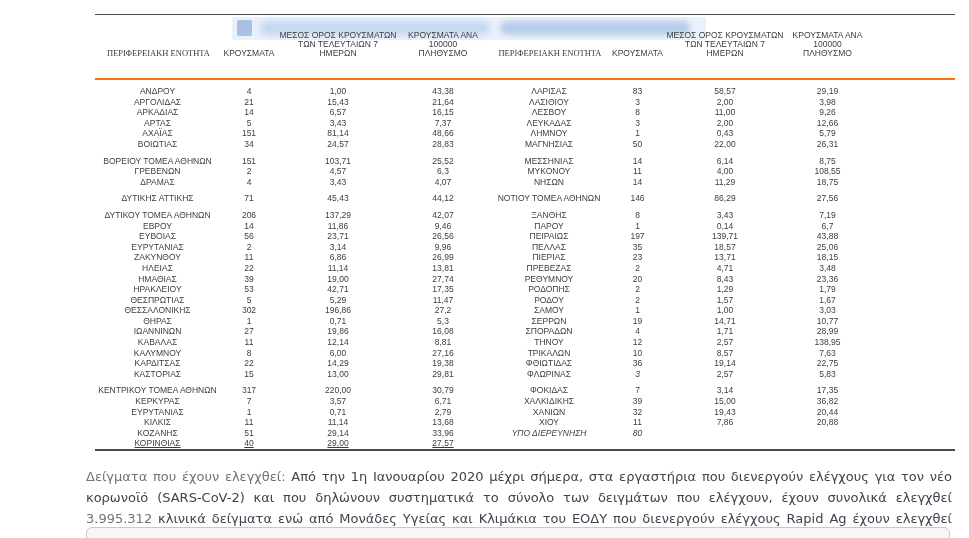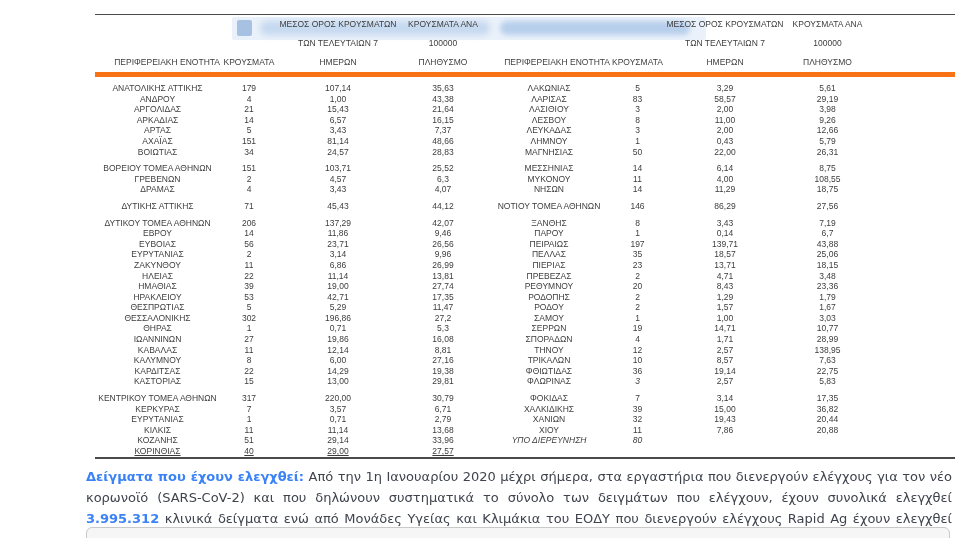--- a/index.html
+++ b/index.html
@@ -12,33 +12,33 @@
              background:rgba(154,184,220,0.85);border-radius:2px;}
   .watermark .wm-smudge1{position:absolute;left:28px;top:4px;width:230px;height:14px;
              background:rgba(168,197,232,0.55);filter:blur(3px);border-radius:7px;}
   .watermark .wm-smudge2{position:absolute;left:268px;top:4px;width:190px;height:14px;
              background:rgba(150,185,226,0.6);filter:blur(2.5px);border-radius:7px;}
   
   table.stats{position:absolute;left:95px;top:14px;width:860px;border-collapse:collapse;
               table-layout:fixed;z-index:1;}
   table.stats th, table.stats td{margin:0;padding:0;font-size:8.5px;line-height:10.6px;
               text-align:center;white-space:nowrap;overflow:hidden;color:#3d3d3d;font-weight:400;}
-  table.stats thead th{height:43px;vertical-align:bottom;padding-bottom:0;
-              border-top:1px solid #4a4a4a;border-bottom:5px solid #f97316;
-              white-space:pre-line;line-height:19px;}
-  table.stats thead th.th-name{text-align:right;padding-left:2px;}
+  table.stats thead th{height:43px;vertical-align:bottom;padding-bottom:20px;
+              border-top:1px solid #4a4a4a;border-bottom:2px solid #f97316;
+              white-space:pre-line;line-height:9px;}
+  table.stats thead th.th-name{text-align:center;padding-left:2px;font-family:Liberation Serif, serif;}
   table.stats tbody td{height:10.6px;}
   table.stats tr.gap-row td{height:6px;border:none;}
   table.stats tbody tr:last-child td{border-bottom:2px solid #4a4a4a;text-decoration:underline;}
   td.it{font-style:italic;}
   
   .samples-paragraph{position:absolute;left:86px;top:453px;width:866px;z-index:1;
       font-family:"DejaVu Sans", sans-serif;font-size:13px;line-height:21px;
       text-align:justify;color:#3e434d;}
-  .samples-paragraph b{color:#3b82f6;font-weight:700;}
+  .samples-paragraph b{color:#737373;font-weight:400;}
   
   .bottom-box{position:absolute;left:86px;top:527px;width:862px;height:40px;
       background:#f6f6f6;border:1px solid #c9c9c9;border-radius:6px;z-index:1;}
 </style>
 </head>
 <body>
 
 <div class="page">
 
   <div class="watermark">
@@ -76,31 +76,20 @@
         <th>ΚΡΟΥΣΜΑΤΑ ΑΝΑ 100000
 ΠΛΗΘΥΣΜΟ</th>
         <th></th>
       </tr>
     </thead>
     <tbody>
         <tr class="gap-row">
           <td colspan="9"></td>
         </tr>
         <tr>
-          <td>ΑΝΑΤΟΛΙΚΗΣ ΑΤΤΙΚΗΣ</td>
-          <td>179</td>
-          <td>107,14</td>
-          <td>35,63</td>
-          <td>ΛΑΚΩΝΙΑΣ</td>
-          <td>5</td>
-          <td>3,29</td>
-          <td>5,61</td>
-          <td></td>
-        </tr>
-        <tr>
           <td>ΑΝΔΡΟΥ</td>
           <td>4</td>
           <td>1,00</td>
           <td>43,38</td>
           <td>ΛΑΡΙΣΑΣ</td>
           <td>83</td>
           <td>58,57</td>
           <td>29,19</td>
           <td></td>
         </tr>

